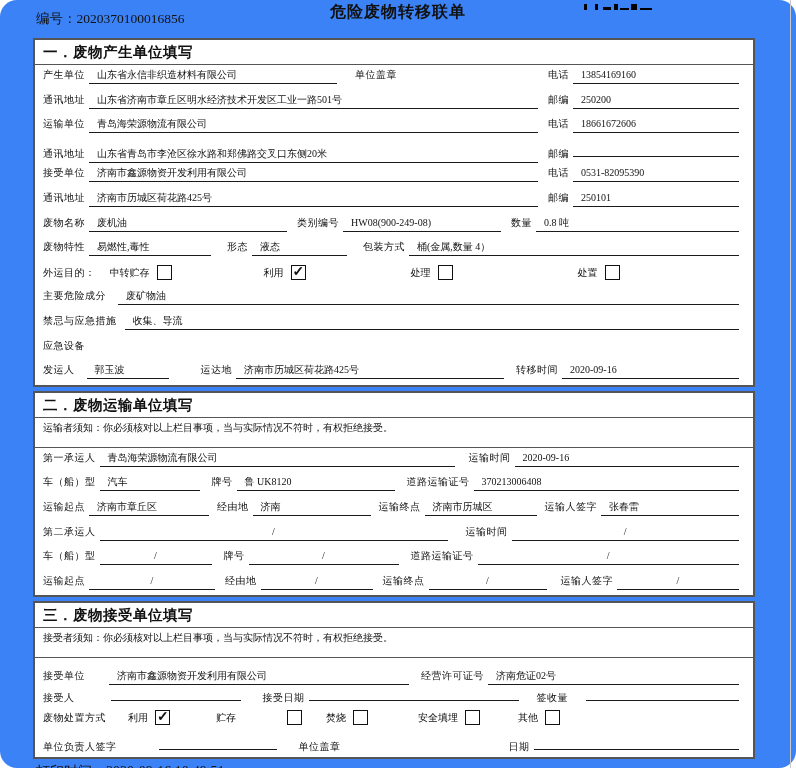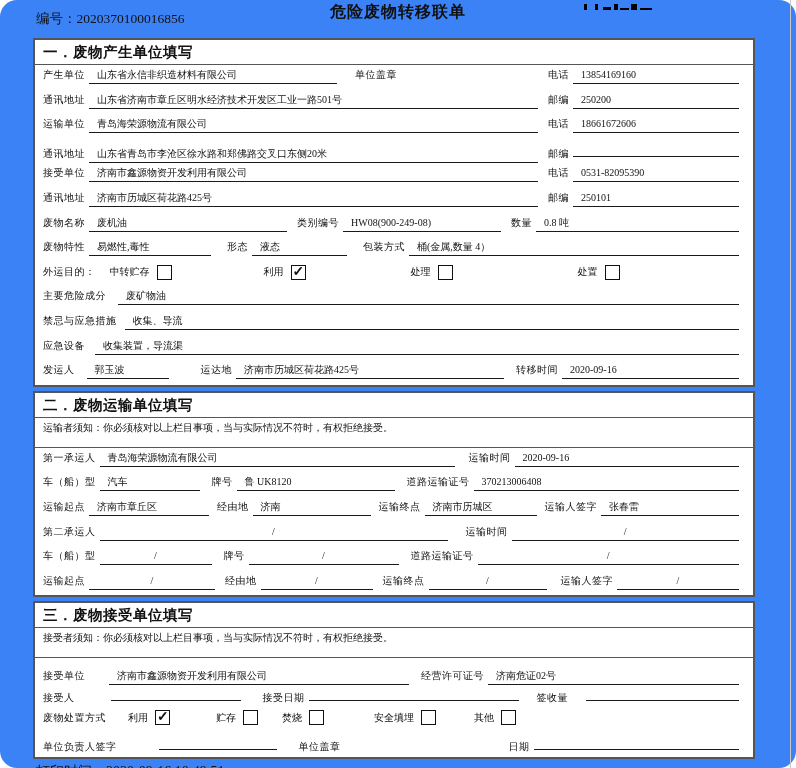--- a/index.html
+++ b/index.html
@@ -23,21 +23,21 @@
   .row{display:flex;align-items:baseline;height:24.6px;padding:3px 10px 0 8px;font-size:10px;white-space:nowrap;box-sizing:border-box;}
   .row.notice{height:30px;border-bottom:1.5px solid #555;align-items:flex-start;}
   .lbl{flex:0 0 auto;letter-spacing:.5px;}
   .val{display:inline-block;border-bottom:1px solid #1a1a1a;padding:0 4px 1px 8px;margin:0 4px;box-sizing:border-box;min-height:15px;}
   .val.fill{flex:1 1 auto;}
   .val.c{text-align:center;padding-left:4px;}
   .gleft{flex:0 0 505px;display:flex;align-items:baseline;}
   .gleft .val.fill{flex:1 1 auto;margin-right:10px;}
 
   
-  .cbgrp{display:inline-flex;align-items:center;}
+  .cbgrp{display:inline-flex;align-items:flex-end;}
   .cb{width:13px;height:13px;border:1.6px solid #111;display:inline-block;position:relative;margin-left:7px;background:#fff;box-sizing:content-box;align-self:center;}
   .cb.checked::after{content:"\2713";position:absolute;left:1px;top:-3px;font-size:14px;font-weight:bold;color:#111;}
 
   .footer{margin:4px 0 0 36px;font-size:14px;}
   svg rect{fill:#000;}
 </style>
 </head>
 <body>
 
 <div class="page">
@@ -161,21 +161,20 @@
       <span class="val fill" style="margin-left:12px;">废矿物油</span>
     </div>
 
     <div class="row">
       <span class="lbl">禁忌与应急措施</span>
       <span class="val fill" style="margin-left:8px;">收集、导流</span>
     </div>
 
     <div class="row">
       <span class="lbl">应急设备</span>
-      <span class="val fill" style="margin-left:10px;">收集装置，导流渠</span>
     </div>
 
     <div class="row">
       <span class="lbl">发运人</span>
       <span class="val" style="width:82px;margin-left:12px;">郭玉波</span>
       <span class="lbl" style="margin-left:28px;">运达地</span>
       <span class="val" style="width:268px;">济南市历城区荷花路425号</span>
       <span class="lbl" style="margin-left:8px;">转移时间</span>
       <span class="val fill">2020-09-16</span>
     </div>
@@ -265,21 +264,21 @@
       <span class="lbl" style="margin-left:14px;">签收量</span>
       <span class="val fill" style="margin-left:18px;"></span>
     </div>
 
     <div class="row">
       <span class="lbl">废物处置方式</span>
       <span class="cbgrp" style="margin-left:22px;">
         <span>利用</span>
         <span class="cb checked"></span>
       </span>
-      <span class="cbgrp" style="margin-left:46px;">
+      <span class="cbgrp" style="margin-left:46px;gap:44px;">
         <span>贮存</span>
         <span class="cb"></span>
       </span>
       <span class="cbgrp" style="margin-left:24px;">
         <span>焚烧</span>
         <span class="cb"></span>
       </span>
       <span class="cbgrp" style="margin-left:50px;">
         <span>安全填埋</span>
         <span class="cb"></span>

